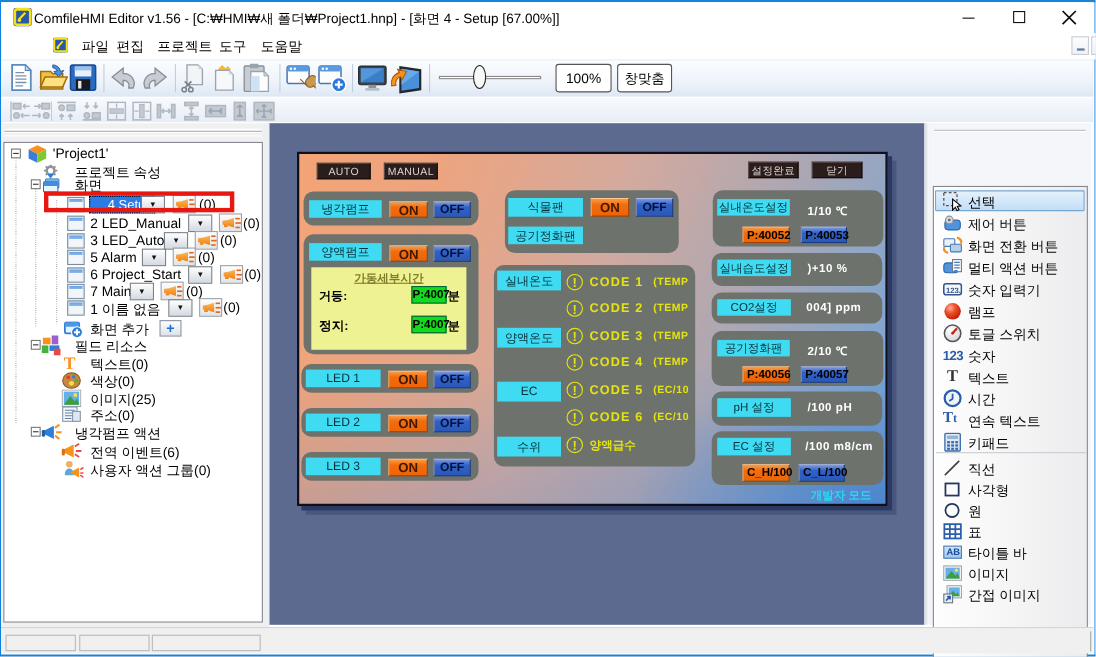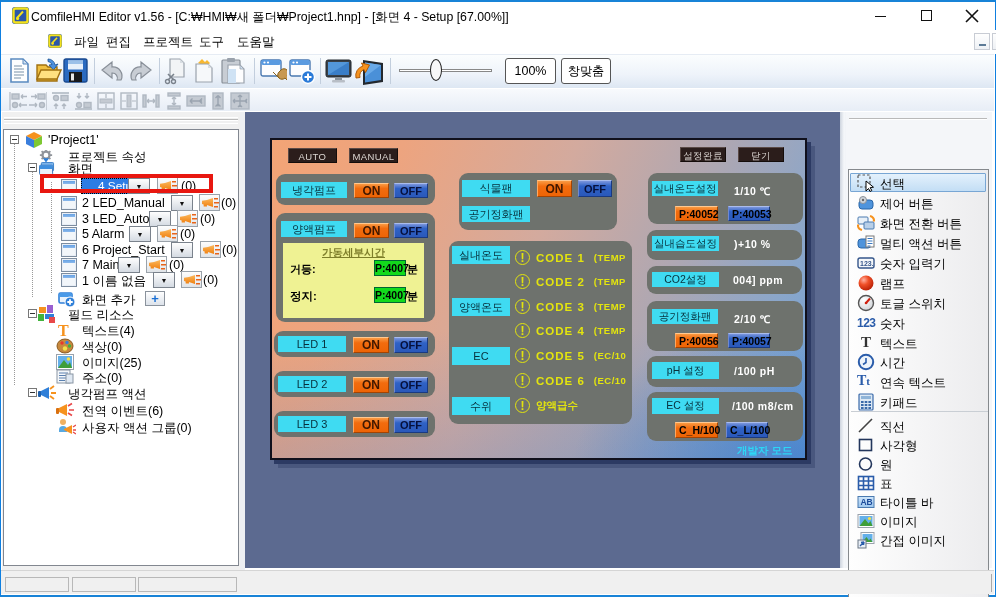--- a/index.html
+++ b/index.html
@@ -405,21 +405,21 @@
         <rect x="2" y="3" width="7" height="6" fill="#f6921e"></rect>
         <rect x="10" y="1" width="6" height="8" fill="#9a5fd0"></rect>
         <rect x="1" y="10" width="6" height="7" fill="#42b43c"></rect>
         <rect x="8" y="10" width="9" height="5" fill="#2f7fd8"></rect>
         <rect x="12" y="13" width="6" height="6" fill="#e8484a"></rect>
       </svg>
       <span class="tlab" style="left:40px">필드 리소스</span>
     </div>
     <div class="trow" style="left:52px;top:192px">
       <span style="position:absolute;left:2px;top:0;width:15px;height:15px;color:#f6921e;font-weight:bold;font-size:16px;font-family:'Liberation Serif',serif">T</span>
-      <span class="tlab" style="left:26px">텍스트(4)</span>
+      <span class="tlab" style="left:26px">텍스트(0)</span>
     </div>
     <div class="trow" style="left:52px;top:208px">
       <svg class="tico" style="left:0;top:0" width="18" height="16" viewBox="0 0 18 16">
         <ellipse cx="9" cy="8" rx="8" ry="7" fill="#c8893e" stroke="#8a5a20" stroke-width="1"></ellipse>
         <circle cx="6" cy="5" r="1.7" fill="#e8392e"></circle>
         <circle cx="11" cy="4.5" r="1.7" fill="#3a7edc"></circle>
         <circle cx="13.5" cy="8" r="1.7" fill="#42b43c"></circle>
         <circle cx="9" cy="10.5" r="2.2" fill="#f0e24a"></circle>
       </svg>
       <span class="tlab" style="left:26px">색상(0)</span>

